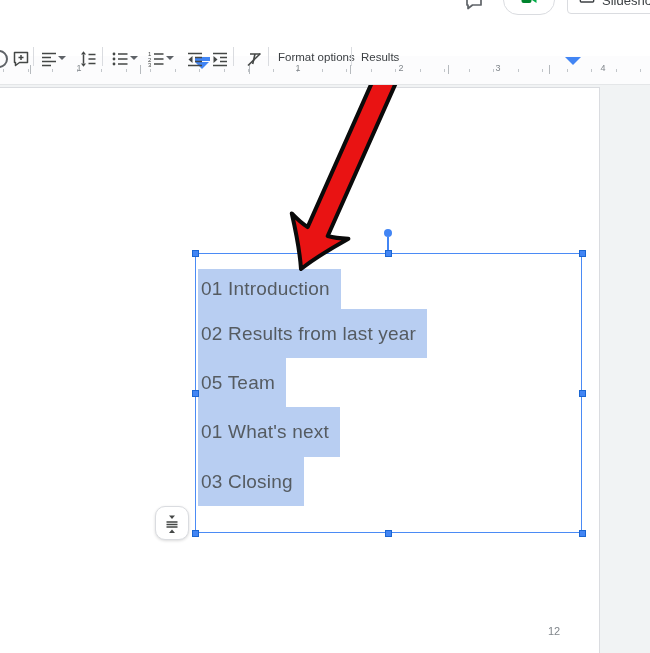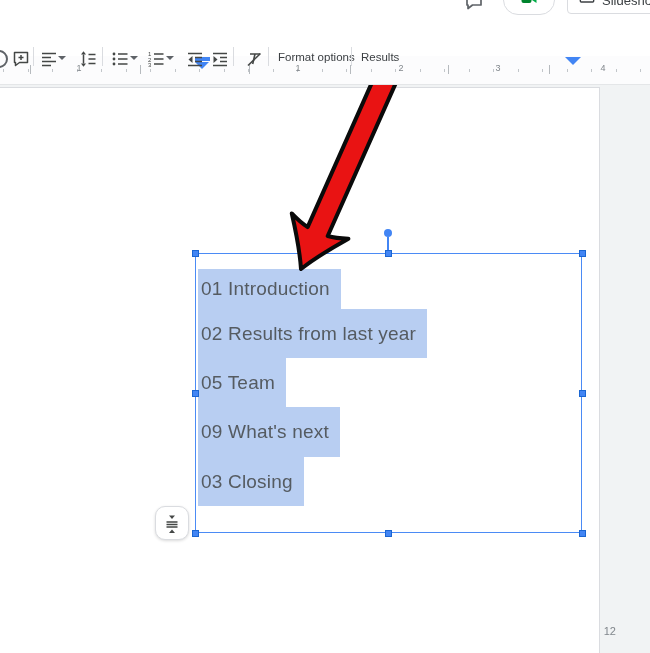--- a/index.html
+++ b/index.html
@@ -38,21 +38,21 @@
   .ruler-num{position:absolute;top:7px;font-size:9px;color:#80868b;transform:translateX(-50%);}
   .indent-first{position:absolute;left:195px;top:1px;width:15px;height:4px;background:#4285f4;}
   .indent-left{position:absolute;left:195px;top:6px;width:0;height:0;
       border-left:7.5px solid transparent;border-right:7.5px solid transparent;border-top:7px solid #4285f4;}
   .indent-right{position:absolute;left:565px;top:1px;width:0;height:0;
       border-left:8px solid transparent;border-right:8px solid transparent;border-top:8px solid #4285f4;}
   
   .canvas{position:absolute;left:0;top:85px;width:650px;height:568px;background:#f1f3f4;z-index:1;}
   .page{position:absolute;left:0;top:87px;width:600px;height:566px;background:#fff;
       border-top:1px solid #dadce0;border-right:1px solid #dadce0;box-sizing:border-box;z-index:2;}
-  .page-number{position:absolute;left:588px;top:625px;width:28px;text-align:right;
+  .page-number{position:absolute;left:548px;top:625px;width:28px;
       font-size:11px;color:#80868b;z-index:3;}
   
   .textlines{position:absolute;left:198px;top:253px;z-index:5;margin-top:16px;}
   .line{display:flex;}
   .line .hl{display:flex;align-items:center;width:max-content;
       background:#b8cef2;padding:0 11px 0 3px;
       font-size:19px;color:#555b61;letter-spacing:.2px;white-space:pre;}
   .l1{height:40px;} .l2,.l3{height:49px;} .l4{height:50px;} .l5{height:49px;}
   .tb-frame{position:absolute;left:195px;top:253px;width:387px;height:280px;
       border:1.5px solid #4b8bf5;box-sizing:border-box;z-index:6;}
@@ -204,21 +204,21 @@
   <div class="line l1">
       <span class="hl">01 Introduction</span>
     </div>
   <div class="line l2">
       <span class="hl">02 Results from last year</span>
     </div>
   <div class="line l3">
       <span class="hl">05 Team</span>
     </div>
   <div class="line l4">
-      <span class="hl">09 What's next</span>
+      <span class="hl">01 What's next</span>
     </div>
   <div class="line l5">
       <span class="hl">03 Closing</span>
     </div>
 </div>
 
 <div class="tb-frame"></div>
 <span class="rot-stem"></span>
 <span class="rot-dot"></span>
 <span class="handle" style="left:191.5px;top:249.5px;"></span>

